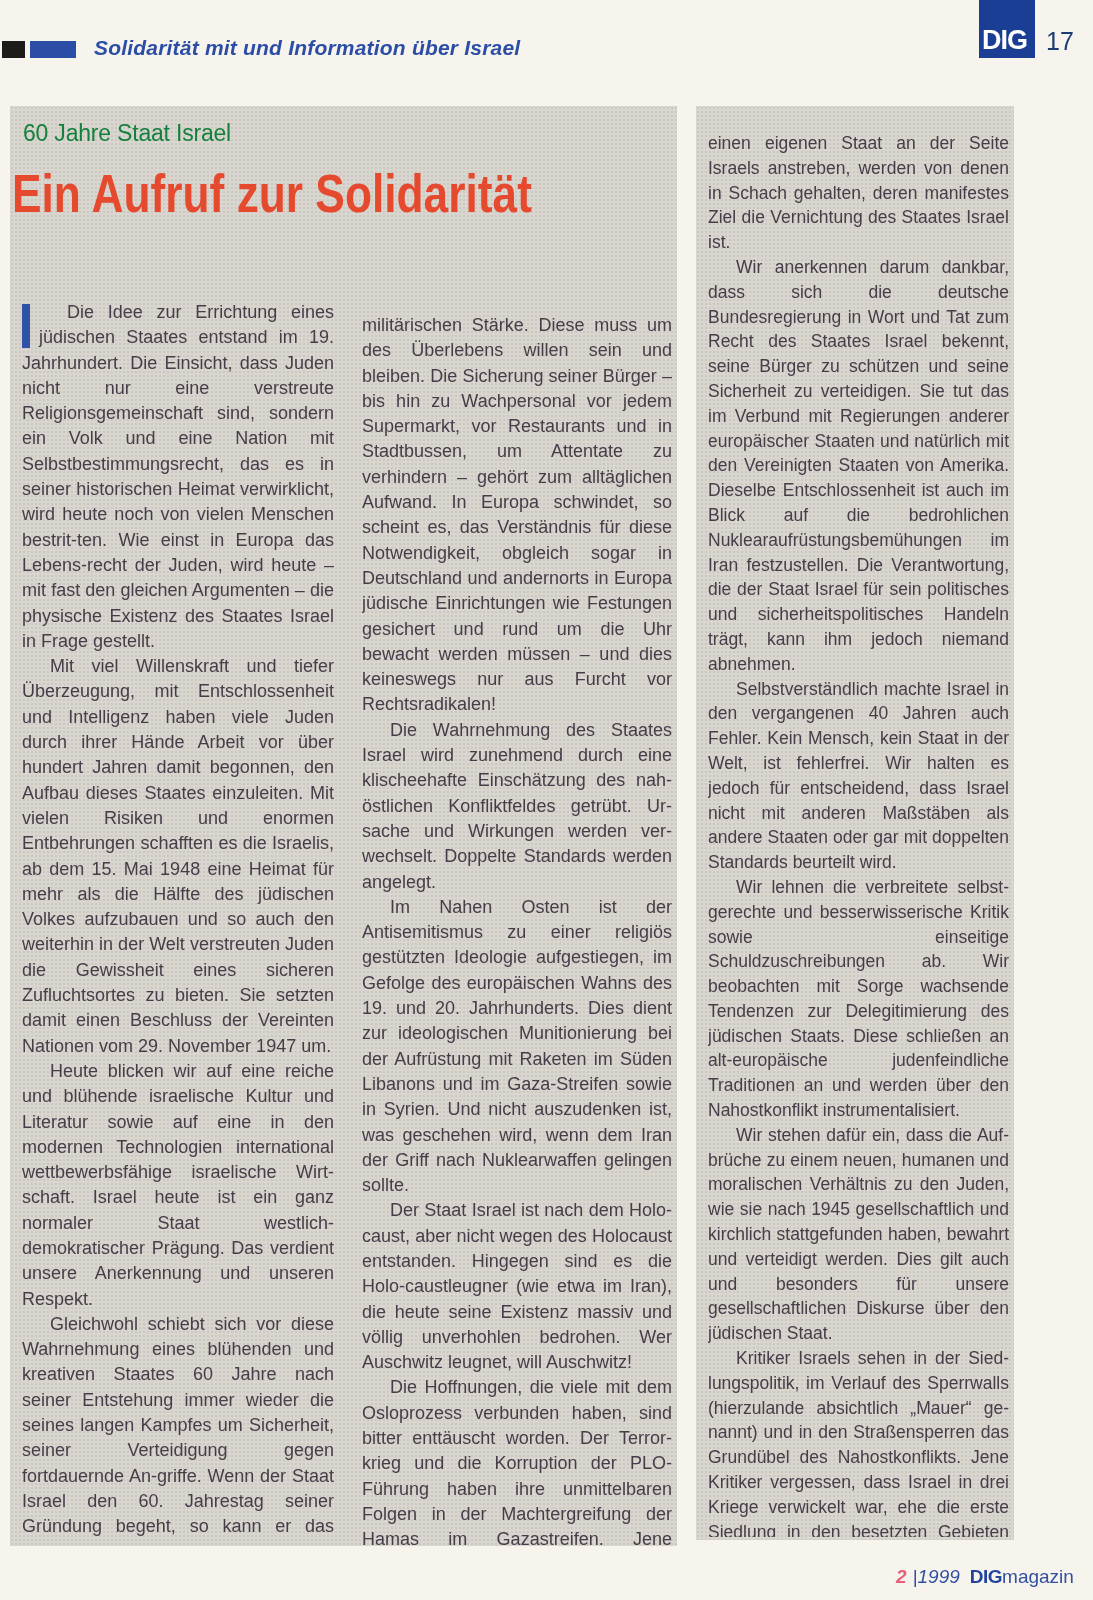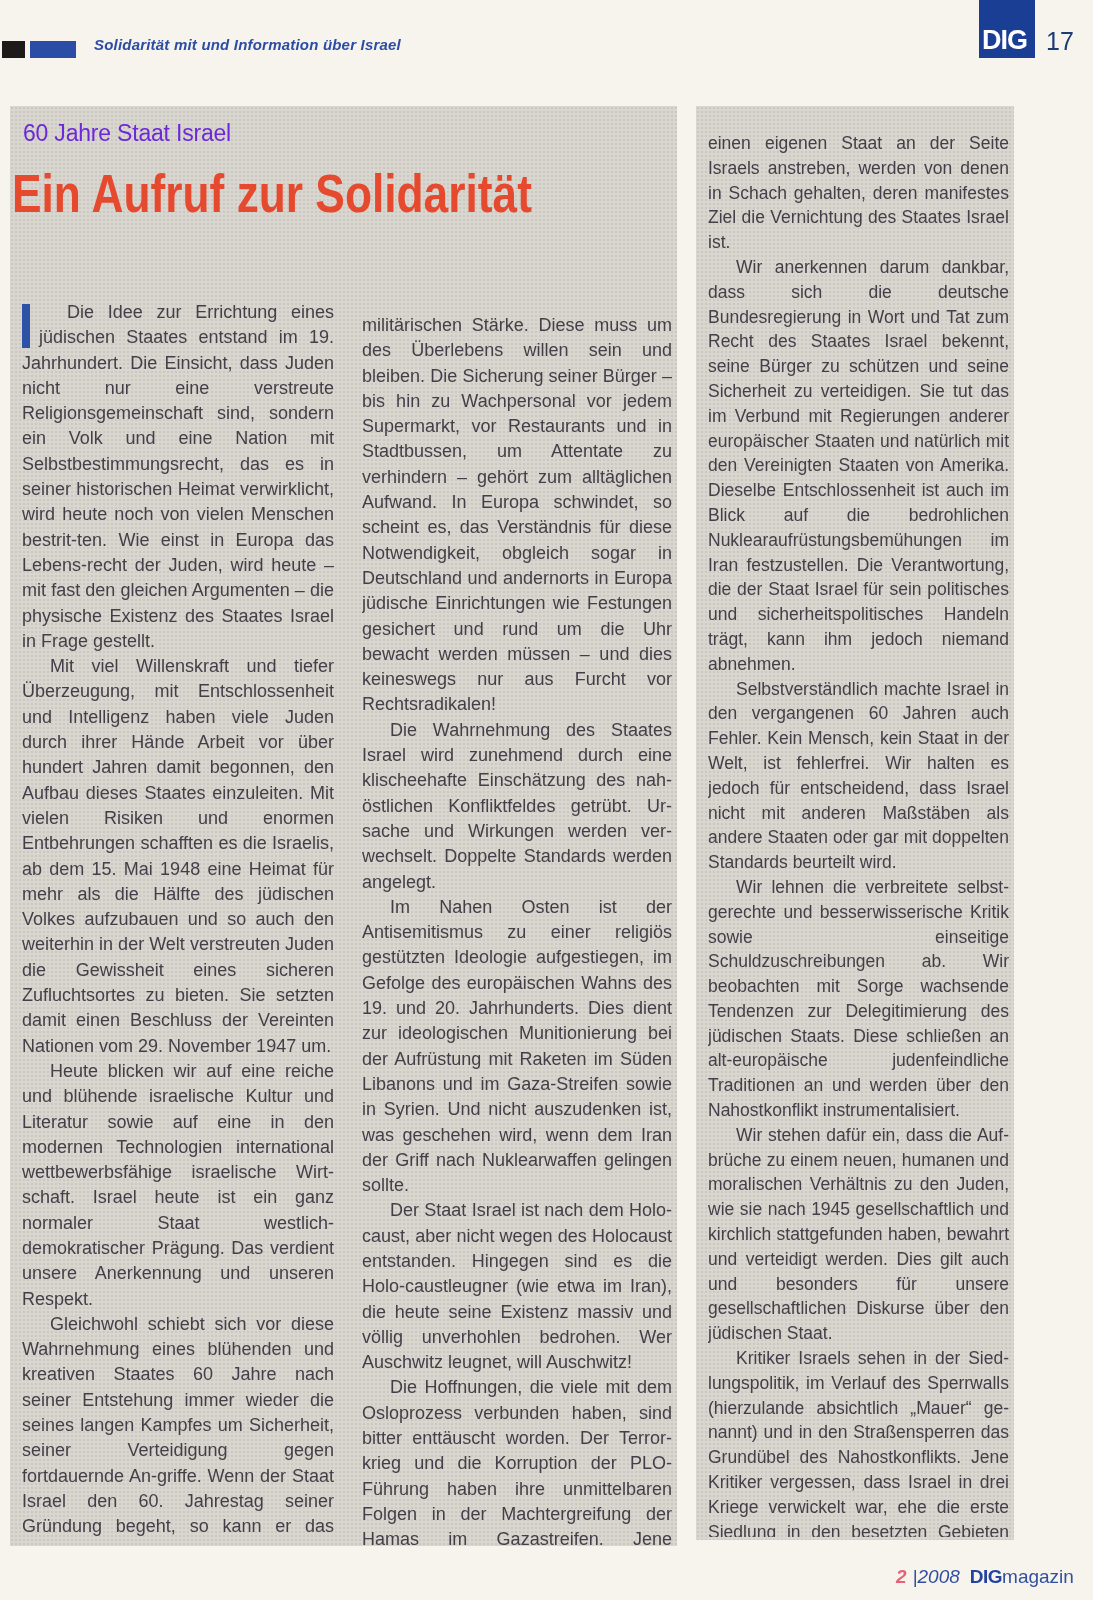--- a/index.html
+++ b/index.html
@@ -5,36 +5,36 @@
   html,body{margin:0;padding:0}
   body{
     width:1093px;height:1600px;position:relative;overflow:hidden;
     background:#f7f4ee;
     font-family:"Liberation Sans", sans-serif;
   }
   
   .kicker-sq-black{position:absolute;left:2px;top:41px;width:23px;height:17px;background:#1c1b19}
   .kicker-sq-blue{position:absolute;left:30px;top:41px;width:46px;height:17px;background:#2b4da5}
   .kicker{
-    position:absolute;left:94px;top:36px;font-size:15px;font-weight:bold;font-style:italic;
+    position:absolute;left:94px;top:36px;font-size:21px;font-weight:bold;font-style:italic;
     color:#2b4da5;letter-spacing:.2px;white-space:nowrap;
   }
   .digbox{position:absolute;left:979px;top:0;width:56px;height:58px;background:#1b3e95}
   .digbox .digtxt{position:absolute;left:3px;bottom:2px;color:#ffffff;font-weight:bold;font-size:27px;letter-spacing:-1px}
   .pagenum{position:absolute;left:1046px;top:27px;font-size:25px;font-weight:normal;color:#1d3b74}
   
   .panel{
     position:absolute;background-color:#d9d6d0;
     background-image:radial-gradient(rgba(105,105,88,.13) 1px, transparent 1.2px);
     background-size:4px 4px;
   }
   #panelL{left:10px;top:106px;width:667px;height:1440px}
   #panelR{left:696px;top:106px;width:318px;height:1434px}
   
-  .eyebrow{position:absolute;left:23px;top:120px;font-size:23px;color:#6d28d9;letter-spacing:-.2px}
+  .eyebrow{position:absolute;left:23px;top:120px;font-size:23px;color:#15803d;letter-spacing:-.2px}
   .title{
     position:absolute;left:12px;top:162px;font-size:54px;font-weight:bold;color:#e64a2e;
     transform:scaleX(.82);transform-origin:left top;white-space:nowrap;
   }
   
   .col{
     position:absolute;text-align:justify;color:#453d47;
     font-size:18px;line-height:25.3px;overflow:hidden;
   }
   #col1{left:22px;top:300px;width:312px;height:1242px}
@@ -82,21 +82,21 @@
   <p class="para">militärischen Stärke. Diese muss um des Überlebens willen sein und bleiben. Die Sicherung seiner Bürger – bis hin zu Wachpersonal vor jedem Supermarkt, vor Restaurants und in Stadtbussen, um Attentate zu verhindern – gehört zum alltäglichen Aufwand. In Europa schwindet, so scheint es, das Verständnis für diese Notwendigkeit, obgleich sogar in Deutschland und andernorts in Europa jüdische Einrichtungen wie Festungen gesichert und rund um die Uhr bewacht werden müssen – und dies keineswegs nur aus Furcht vor Rechtsradikalen!</p>
   <p class="para ind">Die Wahrnehmung des Staates Israel wird zunehmend durch eine klischeehafte Einschätzung des nah-östlichen Konfliktfeldes getrübt. Ur-sache und Wirkungen werden ver-wechselt. Doppelte Standards werden angelegt.</p>
   <p class="para ind">Im Nahen Osten ist der Antisemitismus zu einer religiös gestützten Ideologie aufgestiegen, im Gefolge des europäischen Wahns des 19. und 20. Jahrhunderts. Dies dient zur ideologischen Munitionierung bei der Aufrüstung mit Raketen im Süden Libanons und im Gaza-Streifen sowie in Syrien. Und nicht auszudenken ist, was geschehen wird, wenn dem Iran der Griff nach Nuklearwaffen gelingen sollte.</p>
   <p class="para ind">Der Staat Israel ist nach dem Holo-caust, aber nicht wegen des Holocaust entstanden. Hingegen sind es die Holo-caustleugner (wie etwa im Iran), die heute seine Existenz massiv und völlig unverhohlen bedrohen. Wer Auschwitz leugnet, will Auschwitz!</p>
   <p class="para ind">Die Hoffnungen, die viele mit dem Osloprozess verbunden haben, sind bitter enttäuscht worden. Der Terror-krieg und die Korruption der PLO-Führung haben ihre unmittelbaren Folgen in der Machtergreifung der Hamas im Gazastreifen. Jene schwachen Kräfte unter den Palästinensern, die</p>
 </div>
 
 <div class="col" id="col3">
   <p class="para">einen eigenen Staat an der Seite Israels anstreben, werden von denen in Schach gehalten, deren manifestes Ziel die Vernichtung des Staates Israel ist.</p>
   <p class="para ind">Wir anerkennen darum dankbar, dass sich die deutsche Bundesregierung in Wort und Tat zum Recht des Staates Israel bekennt, seine Bürger zu schützen und seine Sicherheit zu verteidigen. Sie tut das im Verbund mit Regierungen anderer europäischer Staaten und natürlich mit den Vereinigten Staaten von Amerika. Dieselbe Entschlossenheit ist auch im Blick auf die bedrohlichen Nuklearaufrüstungsbemühungen im Iran festzustellen. Die Verantwortung, die der Staat Israel für sein politisches und sicherheitspolitisches Handeln trägt, kann ihm jedoch niemand abnehmen.</p>
-  <p class="para ind">Selbstverständlich machte Israel in den vergangenen 60 Jahren auch Fehler. Kein Mensch, kein Staat in der Welt, ist fehlerfrei. Wir halten es jedoch für entscheidend, dass Israel nicht mit anderen Maßstäben als andere Staaten oder gar mit doppelten Standards beurteilt wird.</p>
+  <p class="para ind">Selbstverständlich machte Israel in den vergangenen 40 Jahren auch Fehler. Kein Mensch, kein Staat in der Welt, ist fehlerfrei. Wir halten es jedoch für entscheidend, dass Israel nicht mit anderen Maßstäben als andere Staaten oder gar mit doppelten Standards beurteilt wird.</p>
   <p class="para ind">Wir lehnen die verbreitete selbst-gerechte und besserwisserische Kritik sowie einseitige Schuldzuschreibungen ab. Wir beobachten mit Sorge wachsende Tendenzen zur Delegitimierung des jüdischen Staats. Diese schließen an alt-europäische judenfeindliche Traditionen an und werden über den Nahostkonflikt instrumentalisiert.</p>
   <p class="para ind">Wir stehen dafür ein, dass die Auf-brüche zu einem neuen, humanen und moralischen Verhältnis zu den Juden, wie sie nach 1945 gesellschaftlich und kirchlich stattgefunden haben, bewahrt und verteidigt werden. Dies gilt auch und besonders für unsere gesellschaftlichen Diskurse über den jüdischen Staat.</p>
   <p class="para ind">Kritiker Israels sehen in der Sied-lungspolitik, im Verlauf des Sperrwalls (hierzulande absichtlich „Mauer“ ge-nannt) und in den Straßensperren das Grundübel des Nahostkonflikts. Jene Kritiker vergessen, dass Israel in drei Kriege verwickelt war, ehe die erste Siedlung in den besetzten Gebieten errichtet wurde, dass es bis 1987, bis zum Ausbruch der ersten Intifada,</p>
 </div>
 
 <div class="footer">
-  <span class="f-issue">2</span><span class="f-year">|2008</span><span class="f-brand">DIG</span><span class="f-brand-suffix">magazin</span>
+  <span class="f-issue">2</span><span class="f-year">|1999</span><span class="f-brand">DIG</span><span class="f-brand-suffix">magazin</span>
 </div>
 
 </body></html>

